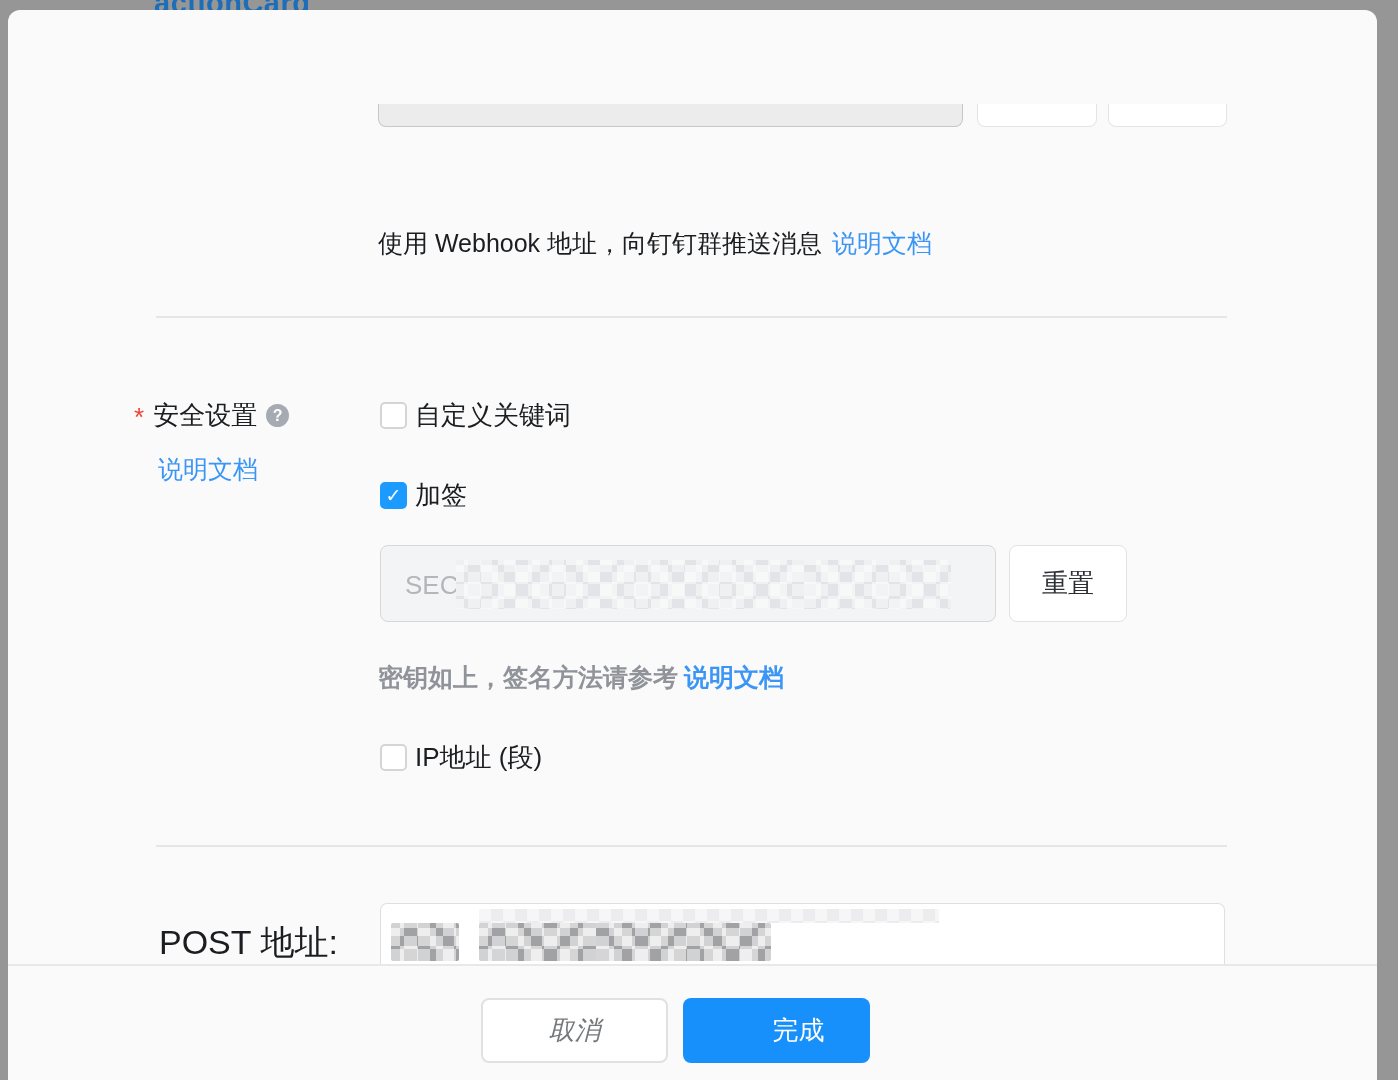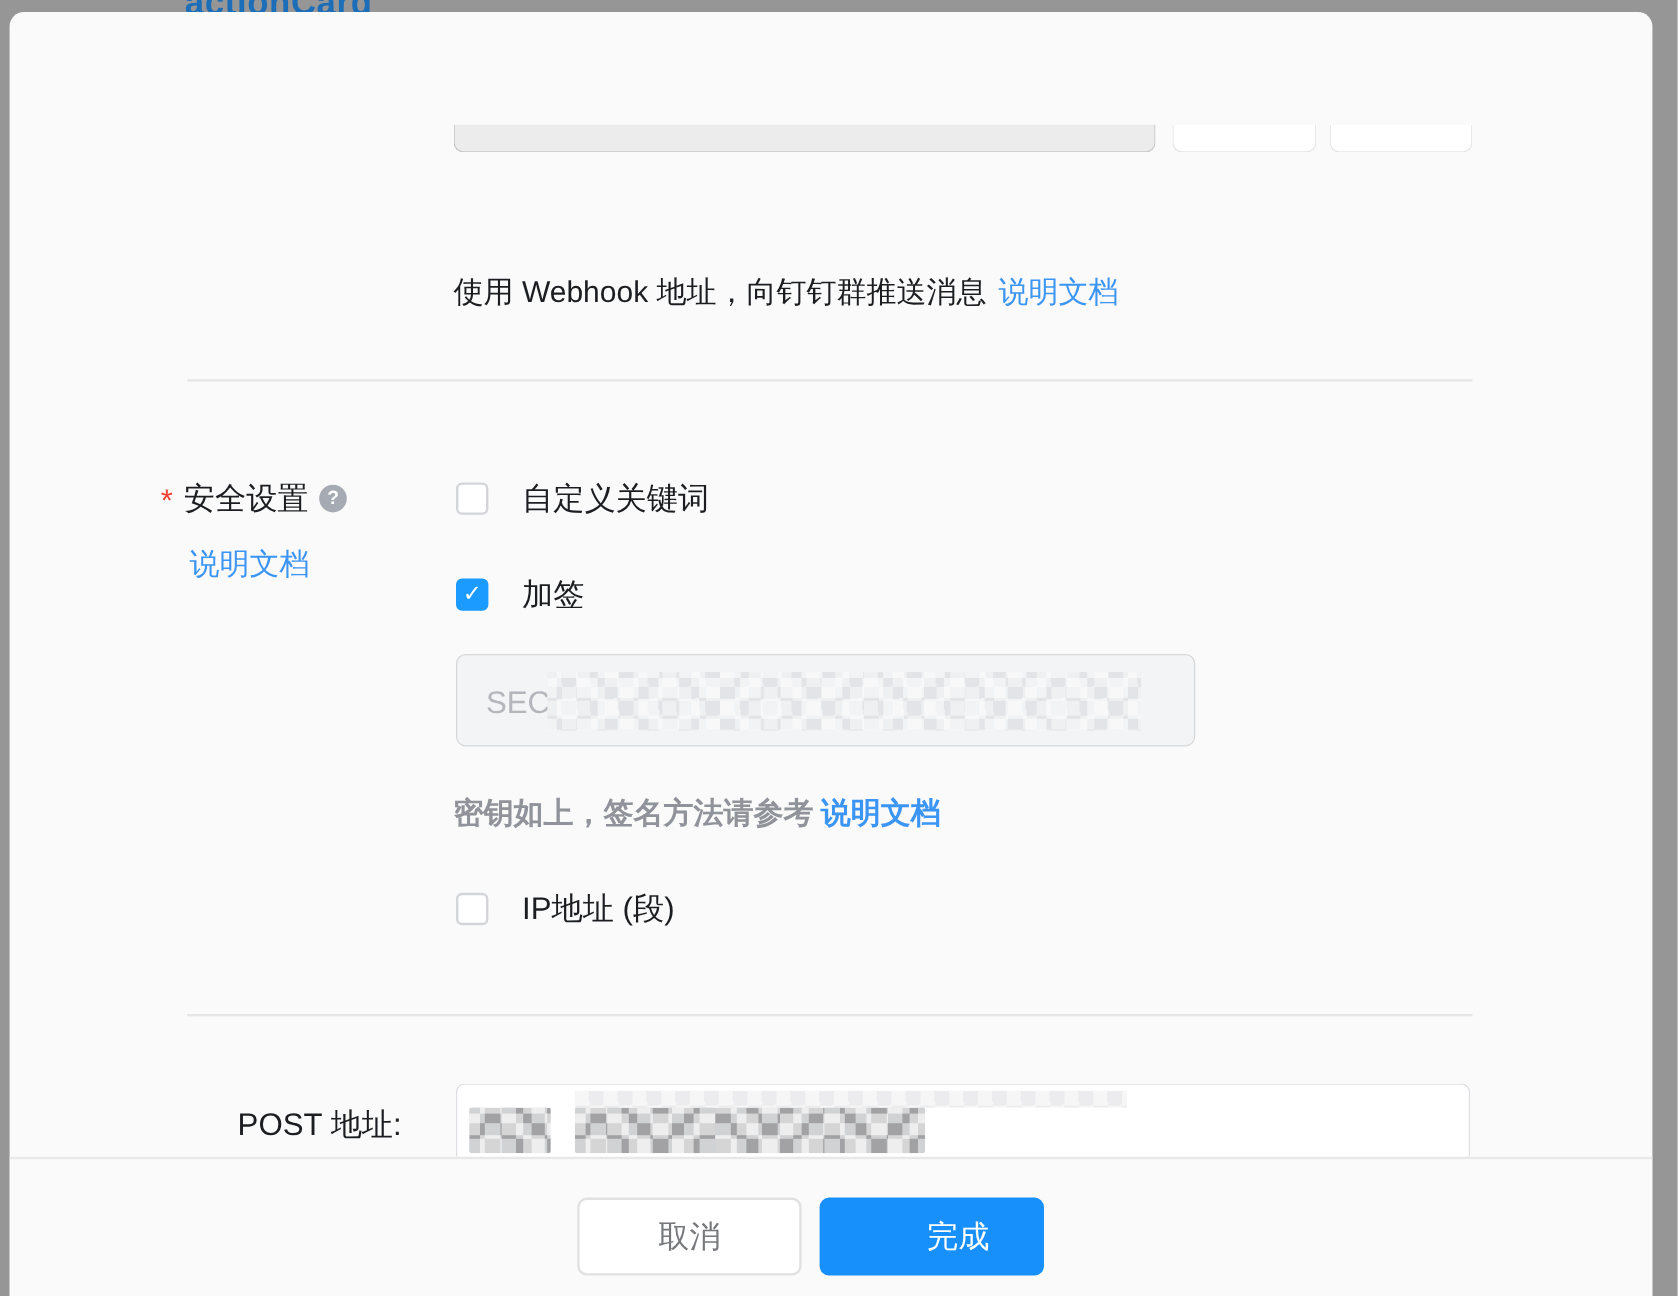--- a/index.html
+++ b/index.html
@@ -56,21 +56,21 @@
   .divider.d2{top:835px;}
   
   .sec-label-row{position:absolute;left:126px;top:388px;display:flex;align-items:center;gap:9px;}
   .required{color:var(--required-red);font-size:26px;padding-top:4px;}
   .sec-label{font-size:26px;color:#1b1d20;}
   .help-icon{
     width:23px;height:23px;border-radius:50%;background:#a6abb3;color:#fff;
     font-size:16px;font-weight:700;display:flex;align-items:center;justify-content:center;cursor:pointer;
   }
   .sec-doc-link{position:absolute;left:150px;top:443px;font-size:25px;}
-  .opt-row{position:absolute;left:372px;display:flex;align-items:center;gap:28px;cursor:pointer;}
+  .opt-row{position:absolute;left:372px;display:flex;align-items:center;gap:8px;cursor:pointer;}
   .opt-row.r1{top:388px;}
   .opt-row.r2{top:468px;}
   .opt-row.r3{top:730px;}
   .cb{
     width:27px;height:27px;border:2px solid #d3d5d9;border-radius:5px;background:#fff;flex:none;
   }
   .cb.checked{
     border-color:var(--checkbox-blue);background:var(--checkbox-blue);
     display:flex;align-items:center;justify-content:center;color:#fff;font-size:19px;font-weight:700;
   }
@@ -98,38 +98,38 @@
   }
   .secret-mosaic{position:absolute;left:75px;top:14px;width:495px;height:49px;}
   .reset-btn{
     position:absolute;left:1001px;top:535px;width:118px;height:77px;
     background:#fff;border:1px solid #e2e2e3;border-radius:8px;
     font-size:26px;color:#2b2e33;cursor:pointer;font-family:inherit;
   }
   .sign-note{position:absolute;left:370px;top:651px;font-size:25px;color:#90939a;font-weight:bold;}
   .sign-note a.link{margin-left:6px;}
   
-  .post-label{position:absolute;left:151px;top:910px;font-size:26px;color:#1b1d20;margin-left:39px;}
+  .post-label{position:absolute;left:151px;top:910px;font-size:34px;color:#1b1d20;}
   .post-input{
     position:absolute;left:372px;top:893px;width:845px;height:61px;
     background:#fff;border:1px solid #dddfe3;border-bottom:none;border-radius:7px 7px 0 0;
   }
   .post-mosaic-faint{position:absolute;left:98px;top:5px;width:460px;height:14px;}
   .post-mosaic-a{position:absolute;left:10px;top:19px;width:68px;height:38px;}
   .post-mosaic-b{position:absolute;left:98px;top:19px;width:292px;height:38px;}
   
   .modal-footer{
     position:absolute;left:0;top:954px;width:100%;height:116px;
     background:#fafafa;border-top:2px solid #e8e8e8;
   }
   .btn{
     position:absolute;top:32px;width:187px;height:65px;border-radius:8px;
     font-size:26px;cursor:pointer;font-family:inherit;
   }
-  .btn-cancel{left:473px;background:#fff;border:2px solid #e1e1e1;color:#76787b;}
+  .btn-cancel{left:473px;background:#fff;border:2px solid #e1e1e1;color:#76787b;font-style:italic;}
   .btn-confirm{left:675px;background:var(--accent-blue);border:none;color:#fff;padding-left:44px;}
 </style>
 </head>
 <body>
 
 <div class="peek-strip">
   <span>actionCard</span>
 </div>
 
 <div class="modal">
@@ -160,20 +160,21 @@
     <span class="cb checked">
         <span>✓</span>
       </span>
     <span class="opt-label">加签</span>
   </div>
 
   <div class="secret-input">
     <span class="secret-prefix">SEC4</span>
     <span class="mosaic secret-mosaic"></span>
   </div>
+  <button class="reset-btn">重置</button>
 
   <div class="sign-note"><span>密钥如上，签名方法请参考</span><a class="link">说明文档</a></div>
 
   <div class="opt-row r3">
     <span class="cb"></span>
     <span class="opt-label">IP地址 (段)</span>
   </div>
 
   <div class="divider d2"></div>
 

